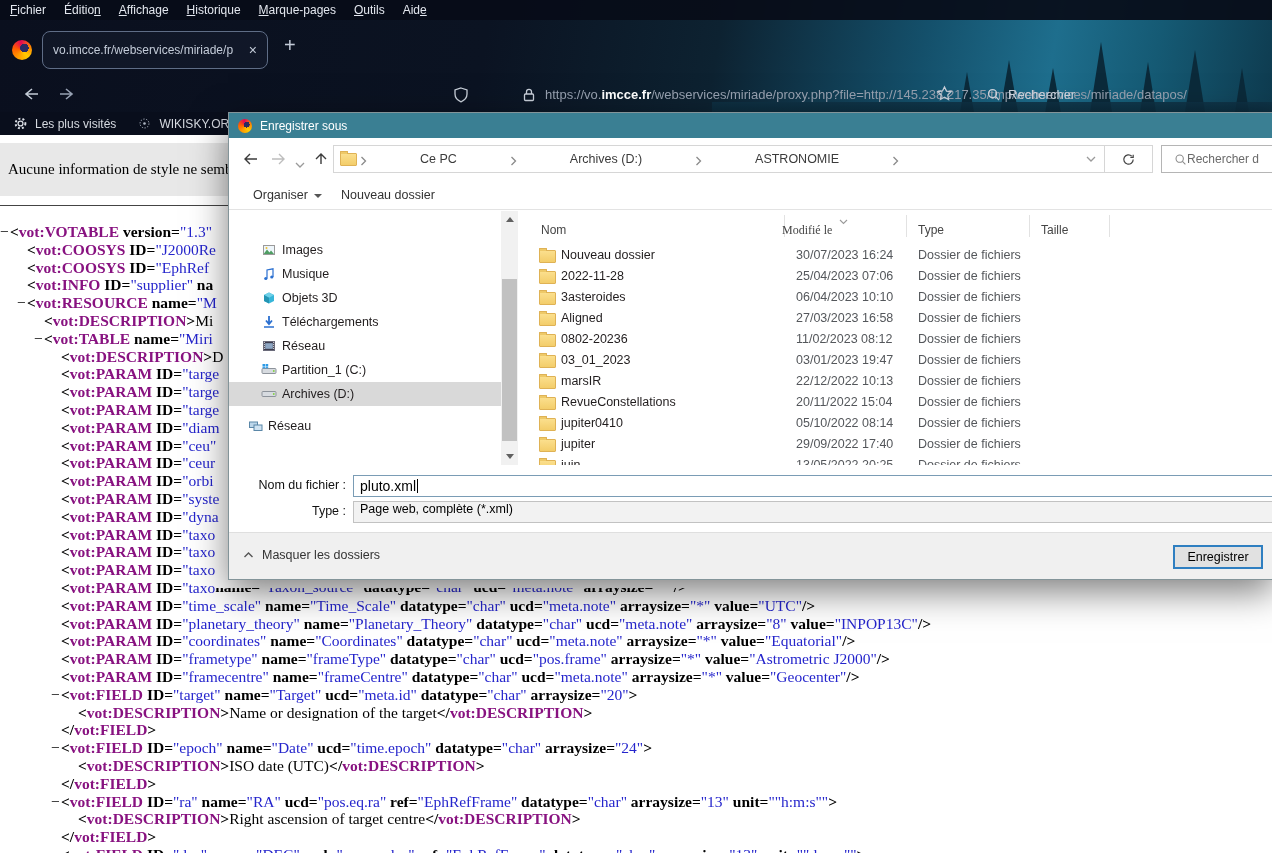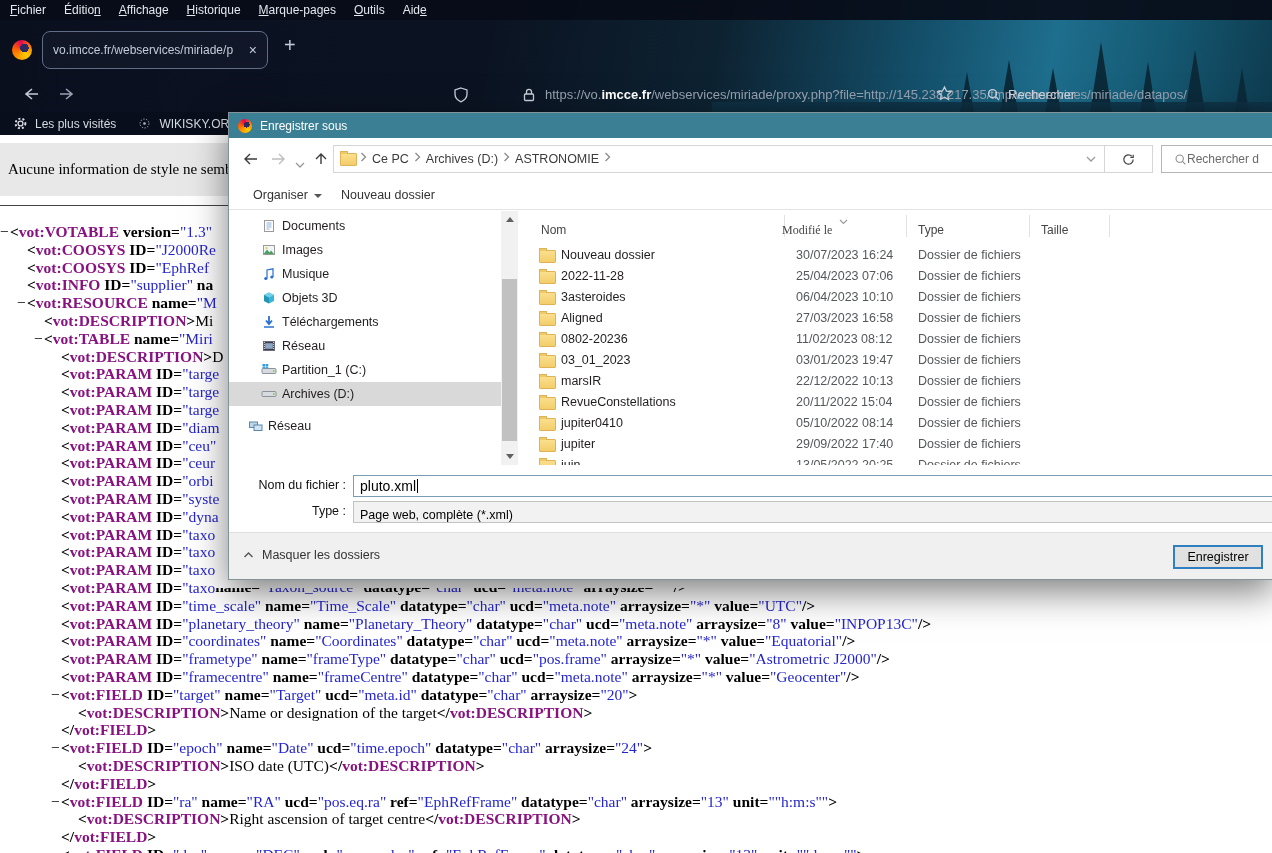--- a/index.html
+++ b/index.html
@@ -75,21 +75,21 @@
 .frow{position:absolute;left:0;width:744px;height:21px;}
 .fico{position:absolute;display:inline-block;width:15px;height:11px;background:linear-gradient(#fbdf8d,#f3cd6a);border:1px solid #dfb255;border-radius:1px;}
 .fico::before{content:"";position:absolute;top:-3px;left:-1px;width:6px;height:2px;background:#eec968;border:1px solid #dfb255;border-bottom:none;border-radius:1px 1px 0 0;}
 .fname{position:absolute;left:32px;top:3px;font-size:12.5px;color:#211d1e;white-space:nowrap;}
 .fdate{position:absolute;left:267px;top:3px;font-size:12.5px;color:#54575b;white-space:nowrap;}
 .ftype{position:absolute;left:389px;top:3px;font-size:12.5px;color:#54575b;white-space:nowrap;}
 .lblr{position:absolute;width:117px;text-align:right;font-size:12.5px;color:#111;}
 .fninput{position:absolute;left:124px;top:362px;width:920px;height:22px;background:#fff;border:1px solid #7a9cb5;box-sizing:border-box;display:flex;align-items:center;padding-left:6px;}
 .fninput span{font-size:14px;color:#000;}
 .caret{display:inline-block;width:1px;height:14px;background:#000;margin-left:1px;}
-.typebox{position:absolute;left:124px;top:388px;width:920px;height:22px;background:#f2f2f2;border:1px solid #c2c2c2;box-sizing:border-box;display:flex;align-items:flex-end;padding-left:6px;}
+.typebox{position:absolute;left:124px;top:388px;width:920px;height:22px;background:#f2f2f2;border:1px solid #c2c2c2;box-sizing:border-box;display:flex;align-items:flex-start;padding-left:6px;}
 .typebox span{font-size:12.5px;color:#000;}
 .dbottom{position:absolute;left:0;top:419px;width:100%;height:47px;background:#f0f0f0;border-top:1px solid #dfdfdf;box-sizing:border-box;}
 .hidefold{position:absolute;left:14px;top:15px;display:flex;align-items:center;gap:8px;}
 .hidefold span{font-size:12.5px;color:#333;}
 .savebtn{position:absolute;left:944px;top:12px;width:90px;height:24px;background:#e1e1e1;border:2px solid #2f7fc1;box-sizing:border-box;display:flex;align-items:center;justify-content:center;}
 .savebtn span{font-size:12.5px;color:#000;}
 </style>
 </head>
 <body>
 
@@ -246,21 +246,21 @@
             <path d="M1 2l4 4 4-4" fill="none" stroke="#9a9a9a" stroke-width="1.3"></path>
           </svg>
       </span>
       <span class="aico" style="left:84px;">
         <svg width="16" height="16" viewBox="0 0 16 16">
             <path d="M8 13V3M3 8l5-5 5 5" fill="none" stroke="#3b3b3b" stroke-width="1.4"></path>
           </svg>
       </span>
       <div class="crumbbox">
         <span class="fico" style="position:relative;top:0;"></span>
-        <span id="crumbs" style="display:flex;align-items:flex-start;">
+        <span id="crumbs" style="display:flex;align-items:flex-end;gap:48px;">
             <span class="chev">
               <svg width="7" height="10" viewBox="0 0 7 10">
                 <path d="M1.5 1l4 4-4 4" fill="none" stroke="#8a8a8a" stroke-width="1.3"></path>
               </svg>
             </span>
             <span class="crumb">Ce PC</span>
             <span class="chev">
               <svg width="7" height="10" viewBox="0 0 7 10">
                 <path d="M1.5 1l4 4-4 4" fill="none" stroke="#8a8a8a" stroke-width="1.3"></path>
               </svg>
@@ -298,29 +298,20 @@
         <span>Rechercher d</span>
       </div>
     </div>
 
     <div class="dtool">
       <span class="torg"><span>Organiser</span><span class="tcaret"></span></span>
       <span class="tnew">Nouveau dossier</span>
     </div>
 
     <div class="dside" id="dside">
-        <div class="srow" style="top: 3px;">
-          <span class="sic">
-            <svg width="14" height="14" viewBox="0 0 14 14">
-              <rect x="2.5" y="1.5" width="9" height="11" fill="#fff" stroke="#9a9a9a"></rect>
-              <path d="M4.5 4h5M4.5 6h5M4.5 8h5M4.5 10h3" stroke="#8fb4d9" stroke-width="1" fill="none"></path>
-            </svg>
-          </span>
-          <span class="slb">Documents</span>
-        </div>
         <div class="srow" style="top: 27px;">
           <span class="sic">
             <svg width="14" height="14" viewBox="0 0 14 14">
               <rect x="1.5" y="2.5" width="11" height="9" fill="#eef6fb" stroke="#9a9a9a"></rect>
               <path d="M2 10.5l3-4 2.5 3 1.5-2 3 3.5H2z" fill="#4f9e63"></path>
               <circle cx="4.5" cy="5" r="1" fill="#f0c12f"></circle>
             </svg>
           </span>
           <span class="slb">Images</span>
         </div>

